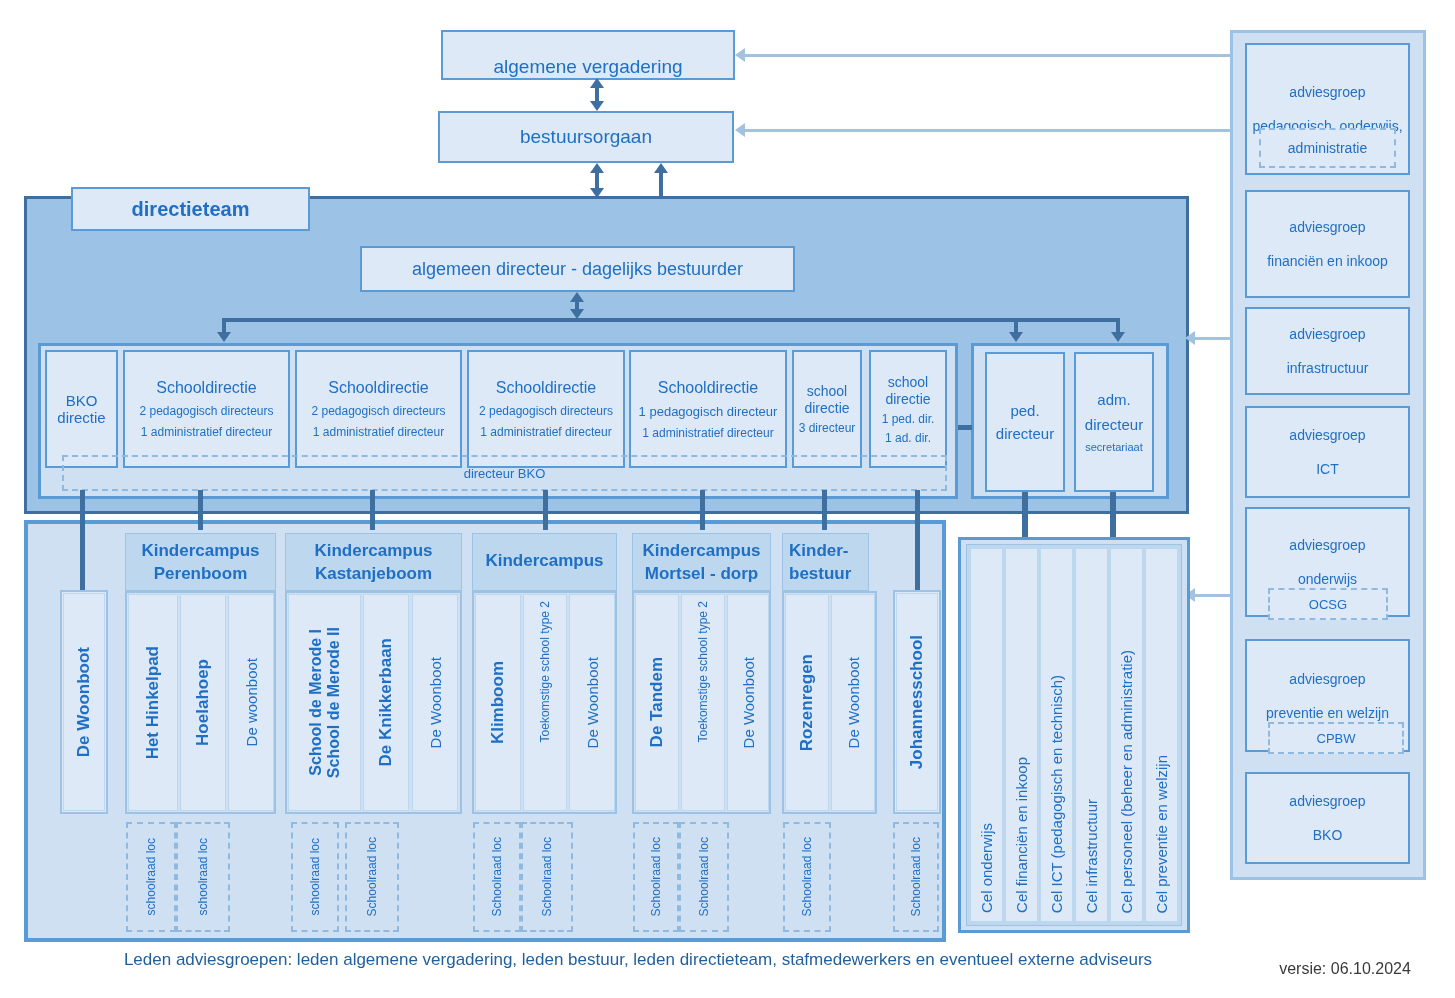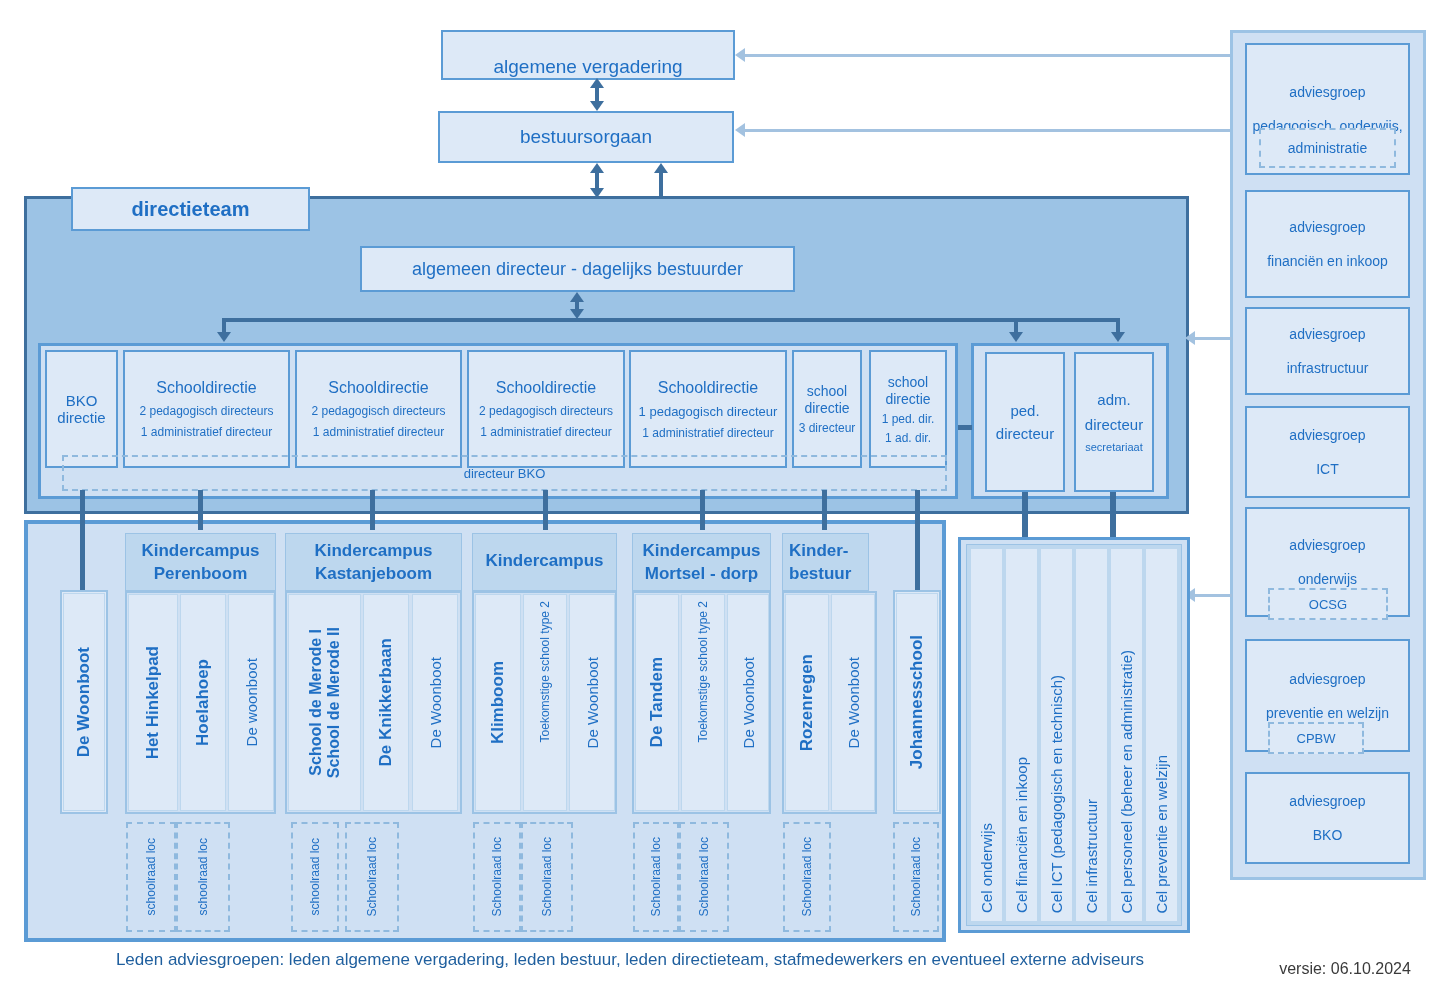--- a/index.html
+++ b/index.html
@@ -180,21 +180,21 @@
   <div>onderwijs</div>
 </div>
 <div class="abs dashed" style="left:1268px;top:588px;width:120px;height:32px;font-size:13px;background:#dde9f7;">
   <span>OCSG</span>
 </div>
 
 <div class="abs lightbox col" style="left:1245px;top:639px;width:165px;height:113px;border-width:2px;gap:18px;font-size:14px;">
   <div>adviesgroep</div>
   <div>preventie en welzijn</div>
 </div>
-<div class="abs dashed" style="left:1268px;top:722px;width:96px;height:32px;font-size:13px;background:#dde9f7;">
+<div class="abs dashed" style="left:1268px;top:722px;width:136px;height:32px;font-size:13px;background:#dde9f7;">
   <span>CPBW</span>
 </div>
 
 <div class="abs lightbox col" style="left:1245px;top:772px;width:165px;height:92px;border-width:2px;gap:18px;font-size:14px;">
   <div>adviesgroep</div>
   <div>BKO</div>
 </div>
 
 <div class="lineL" style="left:742px;top:54px;width:488px;height:3px;"></div>
 <div class="tri-lL" style="left:735px;top:48px;border-right-color:#a3c2e0;"></div>
@@ -348,18 +348,18 @@
 <div class="abs ctr" style="left:1075px;top:548px;width:33px;height:374px;background:#dde9f7;border:1px solid #bdd7ee;align-items:flex-end;padding-bottom:8px;">
   <span class="vert" style="font-size:15px;">Cel  infrastructuur</span>
 </div>
 <div class="abs ctr" style="left:1110px;top:548px;width:33px;height:374px;background:#dde9f7;border:1px solid #bdd7ee;align-items:flex-end;padding-bottom:8px;">
   <span class="vert" style="font-size:15px;">Cel  personeel  (beheer en administratie)</span>
 </div>
 <div class="abs ctr" style="left:1145px;top:548px;width:33px;height:374px;background:#dde9f7;border:1px solid #bdd7ee;align-items:flex-end;padding-bottom:8px;">
   <span class="vert" style="font-size:15px;">Cel  preventie en welzijn</span>
 </div>
 
-<div class="abs" style="left:60px;top:950px;width:1140px;height:28px;font-size:17px;color:#1f5f9e;text-align:center;">
+<div class="abs" style="left:68px;top:950px;width:1140px;height:28px;font-size:17px;color:#1f5f9e;text-align:center;">
   <span>Leden adviesgroepen: leden algemene vergadering, leden bestuur, leden directieteam, stafmedewerkers en eventueel externe adviseurs</span>
 </div>
 <div class="abs" style="left:1255px;top:960px;width:180px;height:26px;font-size:16px;color:#3a3a3a;text-align:center;">
   <span>versie: 06.10.2024</span>
 </div>
 
 </body></html>

